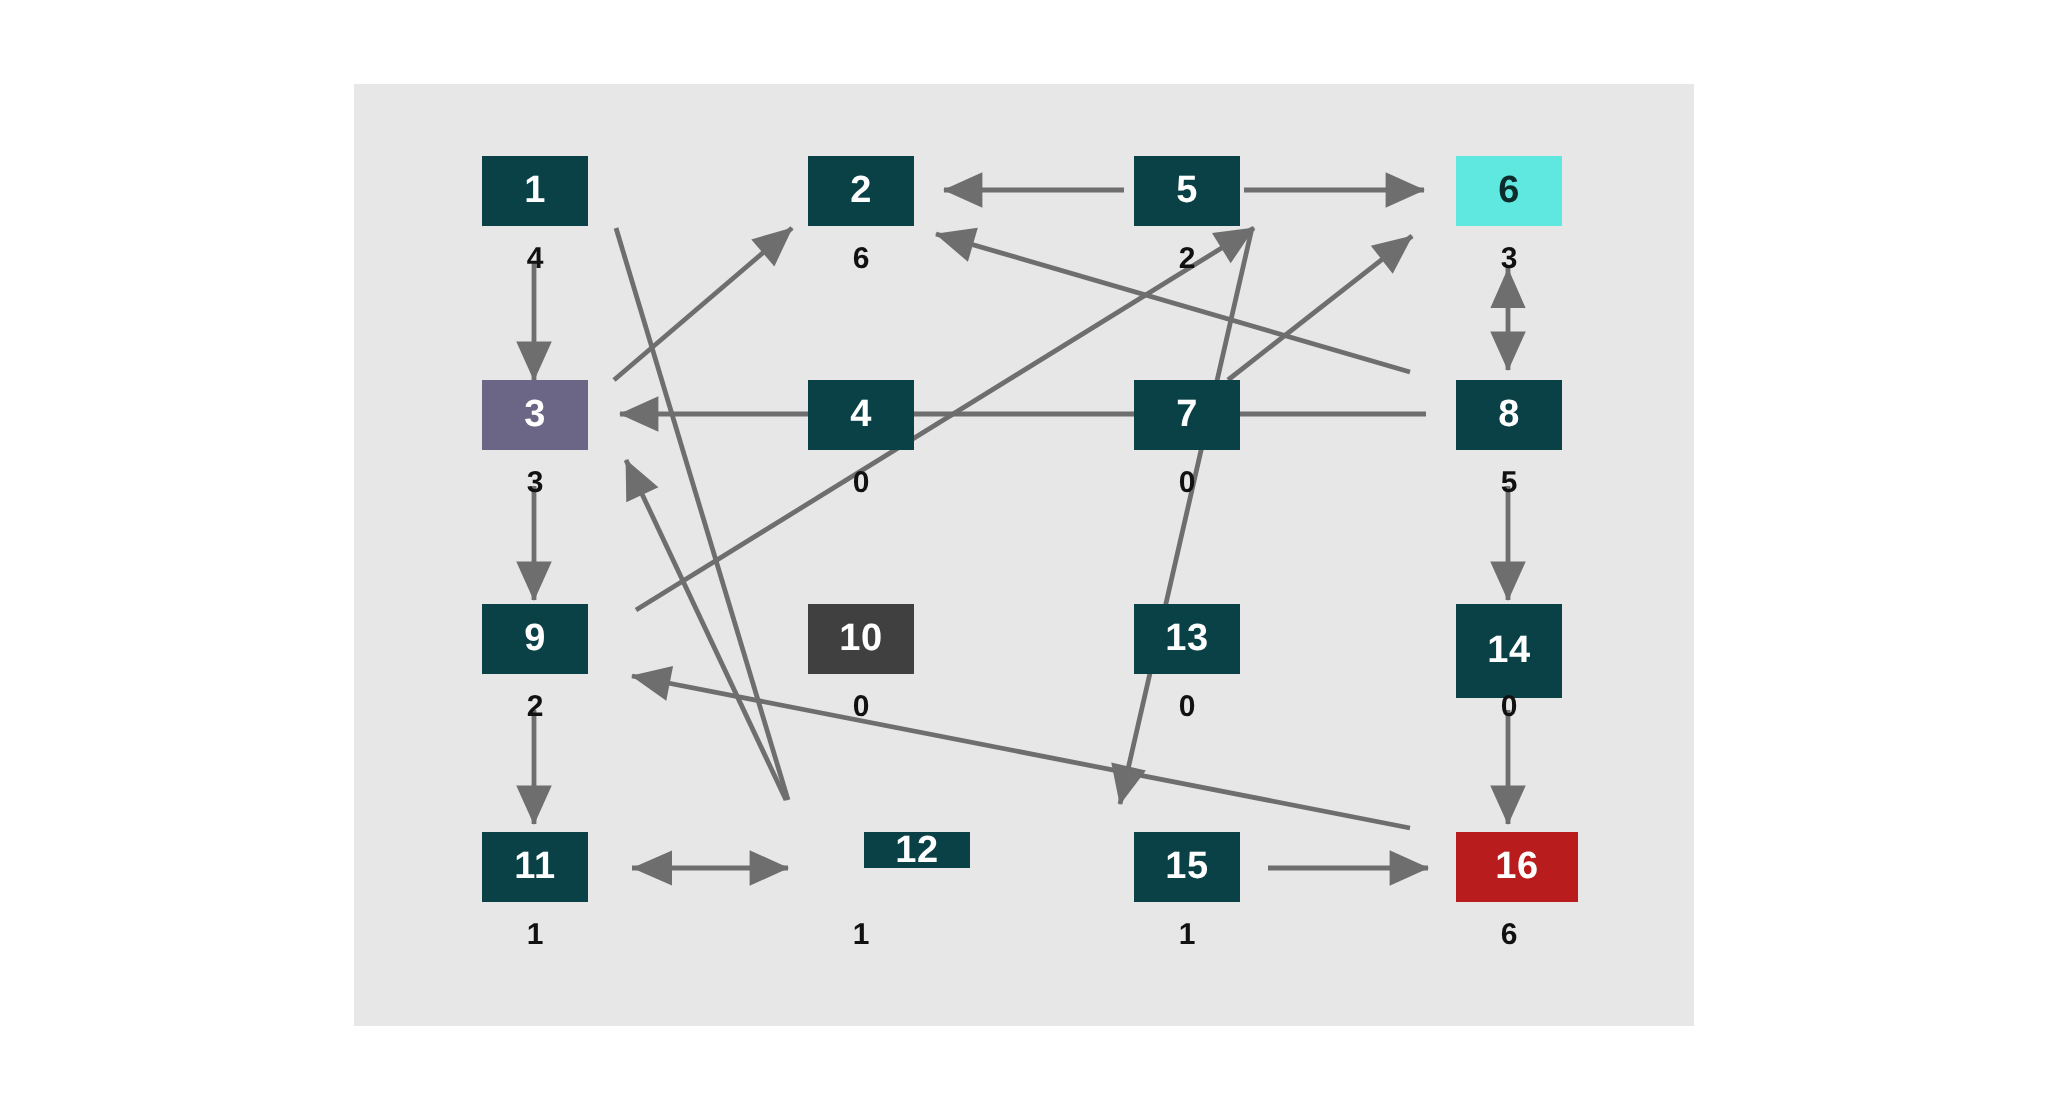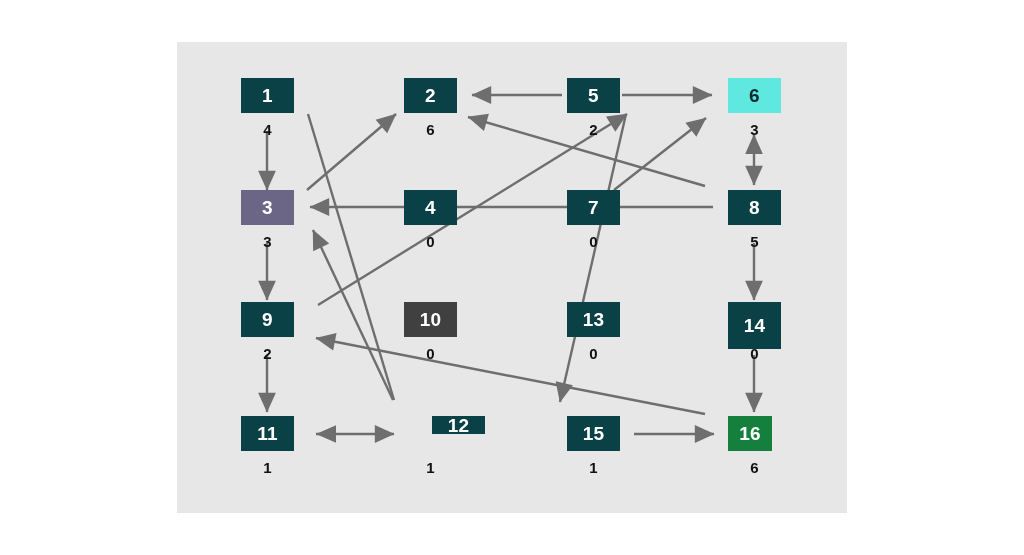--- a/index.html
+++ b/index.html
@@ -84,16 +84,16 @@
       <div class="node" style="left: 567px; top: 302px; width: 53px; height: 35px; background: rgb(10, 65, 70); text-align: center;">13</div>
       <div class="nlabel" style="left: 567px; top: 346px; width: 53px; color: rgb(17, 17, 17);">0</div>
       <div class="node" style="left: 728px; top: 302px; width: 53px; height: 47px; background: rgb(10, 65, 70);">14</div>
       <div class="nlabel" style="left: 728px; top: 346px; width: 53px; color: rgb(17, 17, 17);">0</div>
       <div class="node" style="left: 241px; top: 416px; width: 53px; height: 35px; background: rgb(10, 65, 70); text-align: center;">11</div>
       <div class="nlabel" style="left: 241px; top: 460px; width: 53px; color: rgb(17, 17, 17);">1</div>
       <div class="node" style="left: 404px; top: 416px; width: 53px; height: 18px; background: rgb(10, 65, 70); margin-left: 28px;">12</div>
       <div class="nlabel" style="left: 404px; top: 460px; width: 53px; color: rgb(17, 17, 17);">1</div>
       <div class="node" style="left: 567px; top: 416px; width: 53px; height: 35px; background: rgb(10, 65, 70);">15</div>
       <div class="nlabel" style="left: 567px; top: 460px; width: 53px; color: rgb(17, 17, 17);">1</div>
-      <div class="node" style="left: 728px; top: 416px; width: 44px; height: 35px; background: #15803d;">16</div>
+      <div class="node" style="left: 728px; top: 416px; width: 61px; height: 35px; background: #b91c1c;">16</div>
       <div class="nlabel" style="left: 728px; top: 460px; width: 53px; color: rgb(17, 17, 17);">6</div>
     </div>
 </div>
 
 </body></html>

